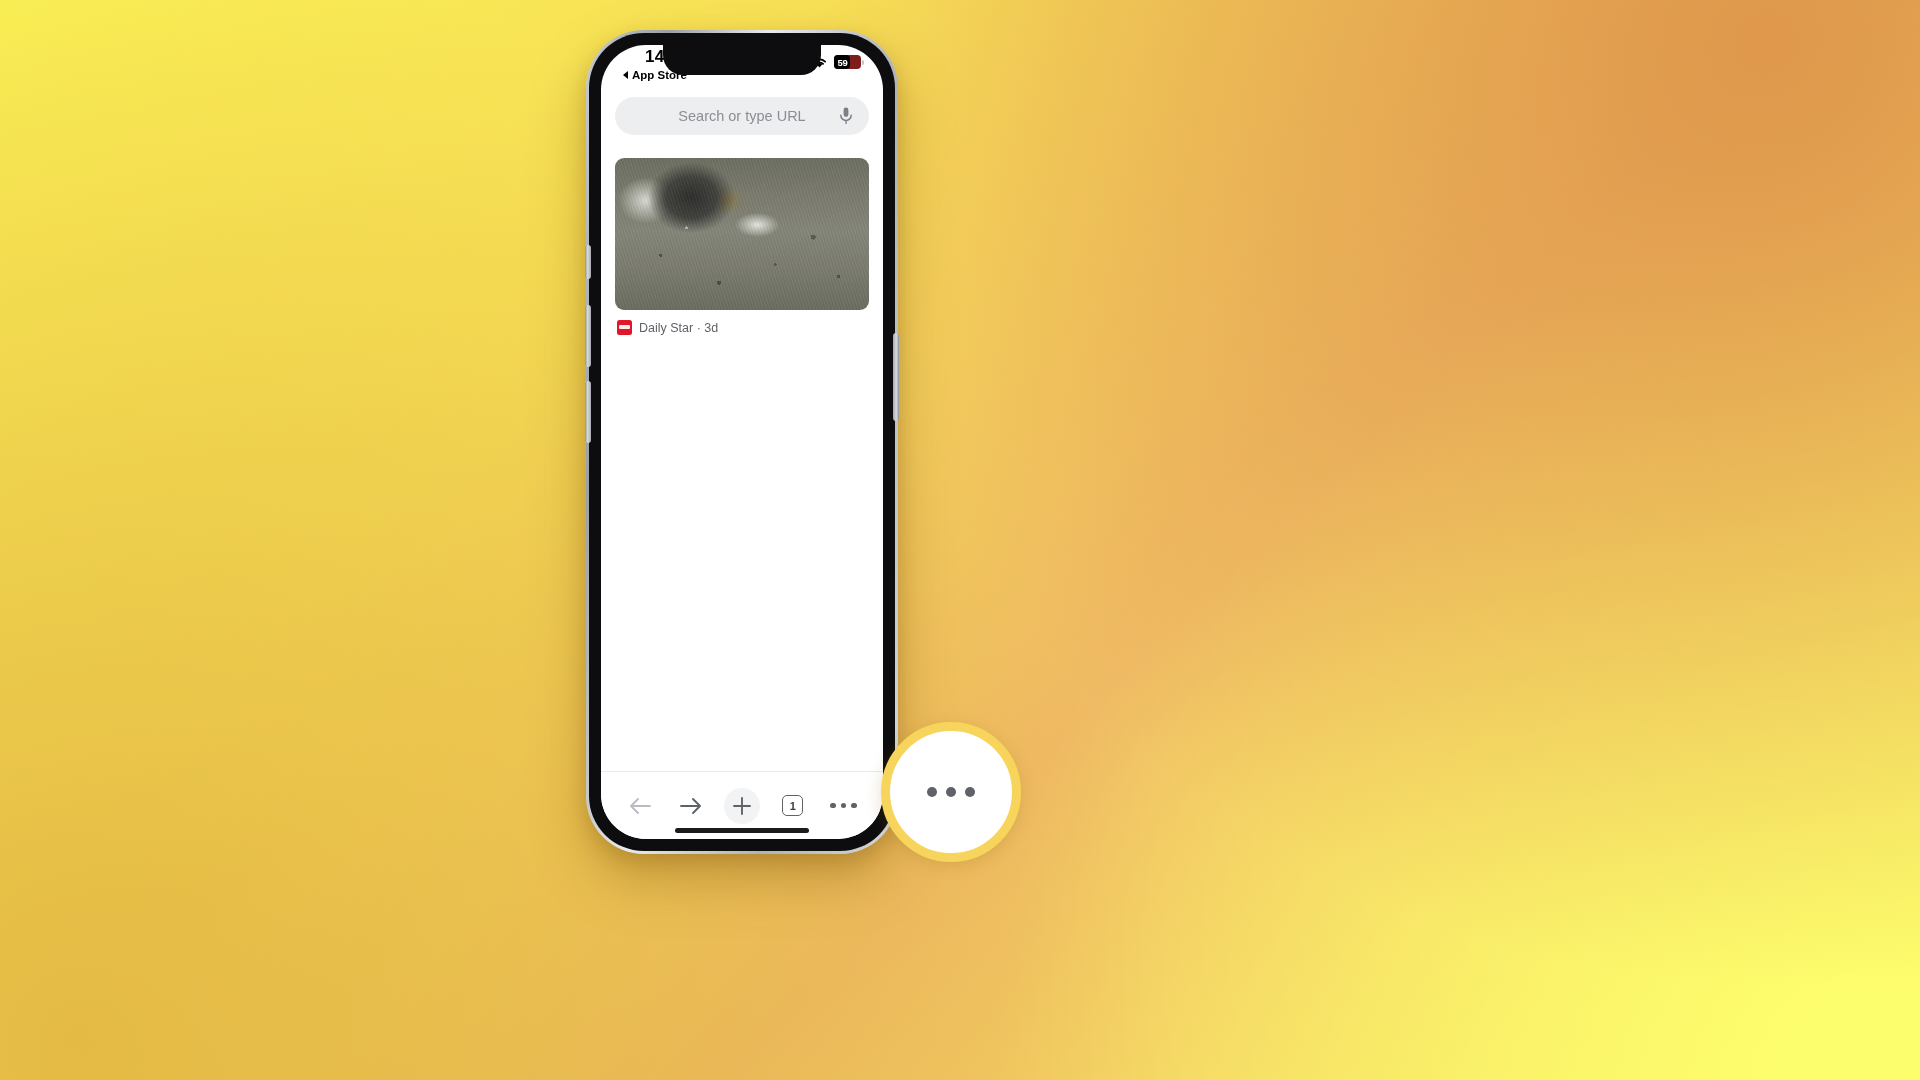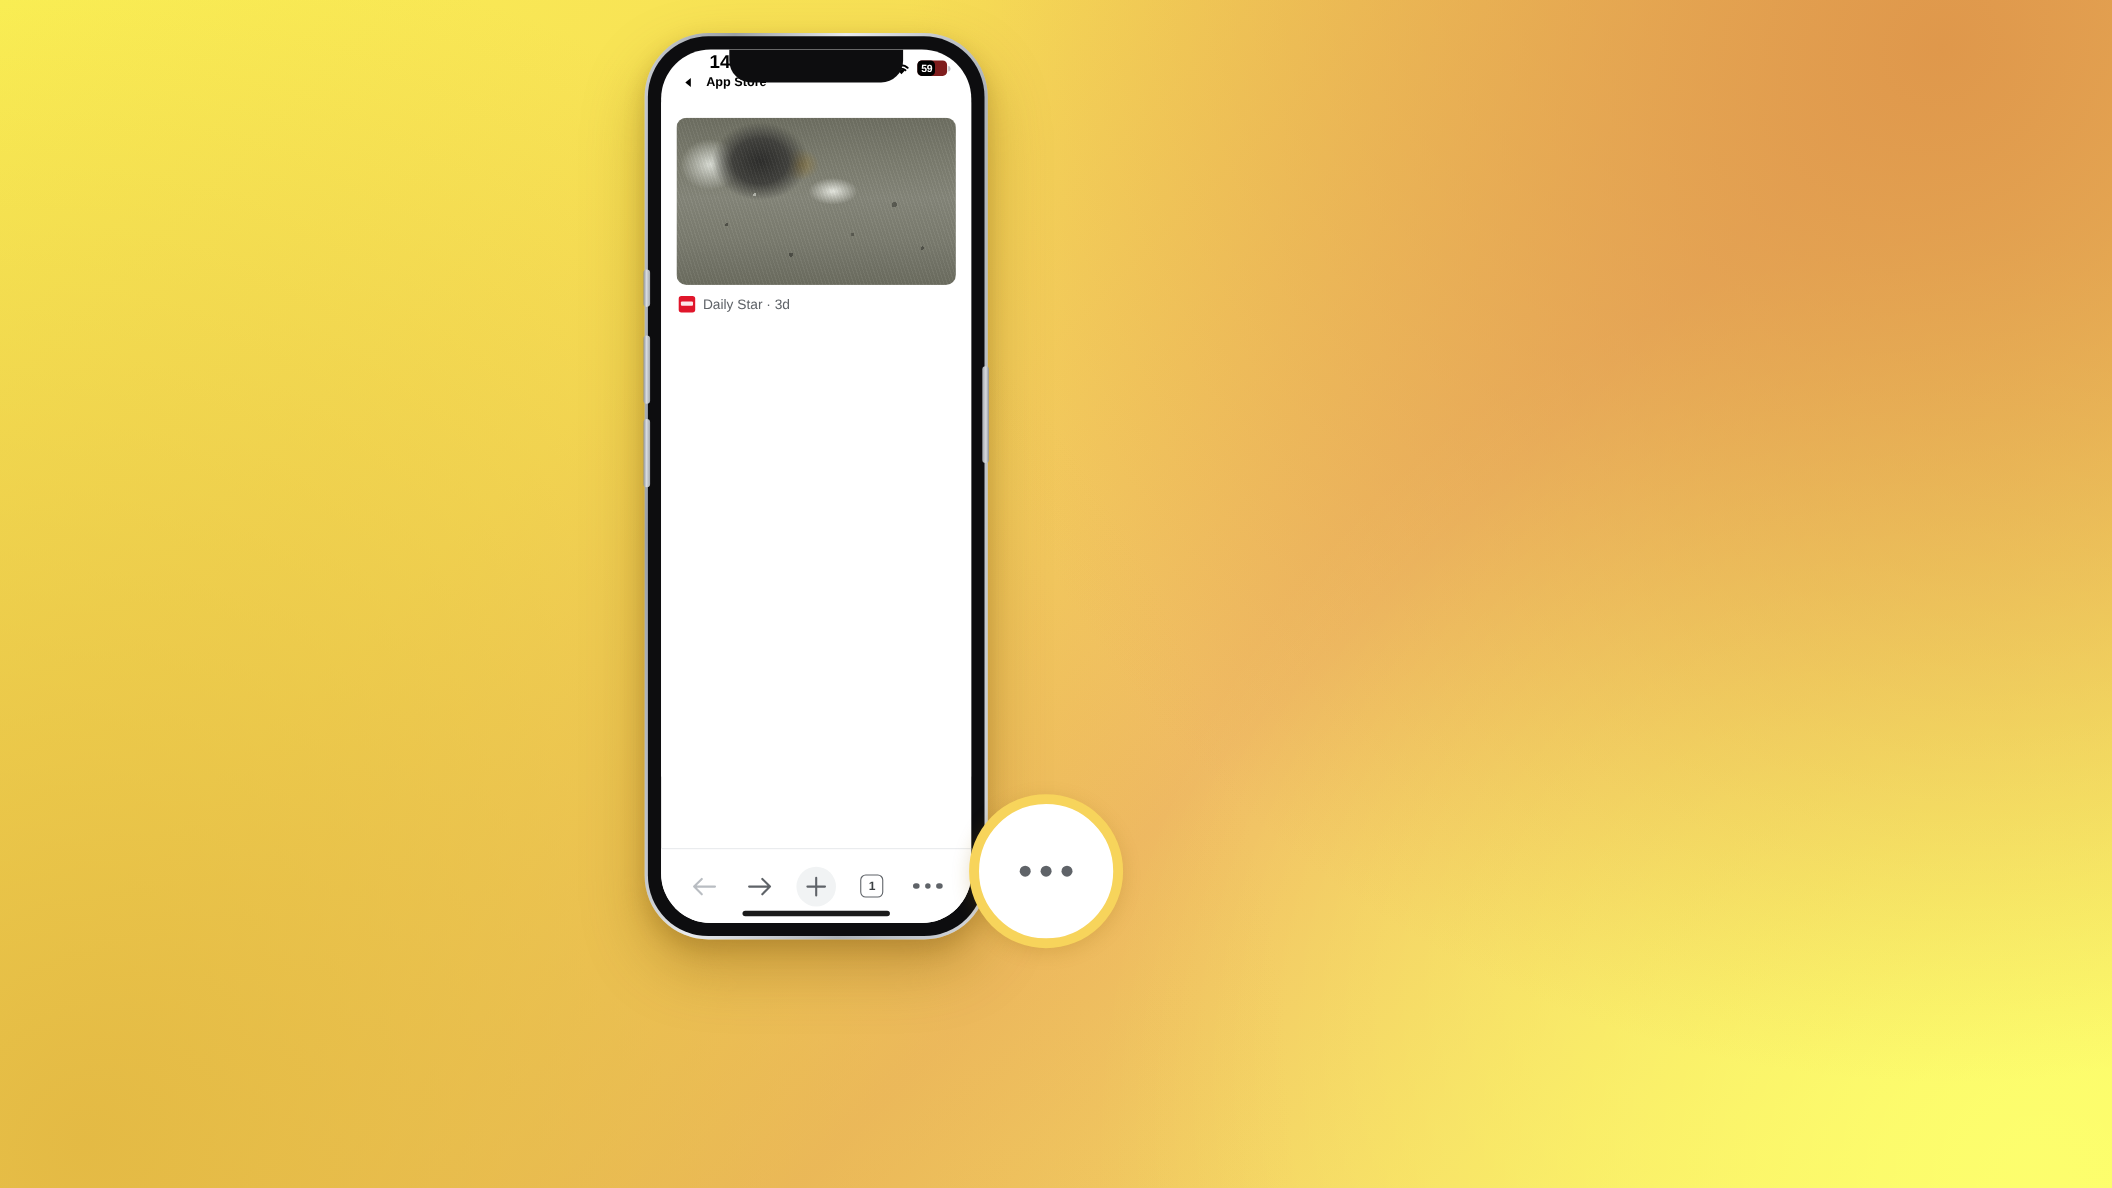--- a/index.html
+++ b/index.html
@@ -53,21 +53,21 @@
   
   .statusbar {
     position:relative; height:48px; padding:0 22px; color:#000;
   }
   .sb-time {
     position:absolute; left:44px; top:2px;
     font-size:17px; font-weight:700; letter-spacing:.2px;
   }
   .sb-back {
     position:absolute; left:22px; top:24px;
-    font-size:11.5px; font-weight:600; display:flex; align-items:center; gap:14px;
+    font-size:11.5px; font-weight:600; display:flex; align-items:center; gap:4px;
   }
   .sb-back .tri {
     width:0;height:0;border-top:4px solid transparent;border-bottom:4px solid transparent;
     border-right:5px solid #000;
   }
   .sb-right {
     position:absolute; right:22px; top:10px; display:flex; align-items:center; gap:6px;
   }
   .sig { display:flex; align-items:flex-end; gap:1.5px; height:11px; }
   .sig i { width:3px; background:#000; border-radius:1px; display:block; }
@@ -237,20 +237,30 @@
               <path d="M2.9 5.6 a8.2 8.2 0 0 1 11.2 0" stroke="#000" stroke-width="1.9" fill="none" stroke-linecap="round"></path>
               <path d="M4.9 7.9 a5.3 5.3 0 0 1 7.2 0" stroke="#000" stroke-width="1.8" fill="none" stroke-linecap="round"></path>
             </svg>
             <span class="batt">
               <span class="fill"></span>
               <span class="num">59</span>
             </span>
           </div>
         </div>
 
+        <div class="omnibox-bar">
+          <div class="omnibox">
+            <span class="ph">Search or type URL</span>
+            <svg class="mic" viewBox="0 0 14 18">
+              <rect x="4.6" y="0.6" width="4.8" height="9.4" rx="2.4" fill="#7b8086"></rect>
+              <path d="M1.8 8.2 a5.2 5.2 0 0 0 10.4 0" stroke="#7b8086" stroke-width="1.5" fill="none" stroke-linecap="round"></path>
+              <rect x="6.4" y="13.2" width="1.3" height="3.8" fill="#7b8086"></rect>
+            </svg>
+          </div>
+        </div>
 
         <div class="feed">
 
 
           <div class="card-space"></div>
 
           <div class="card">
             <div class="card-img img-ocean"></div>
             <div class="byline">
               <span class="fav fav-ds"></span>

